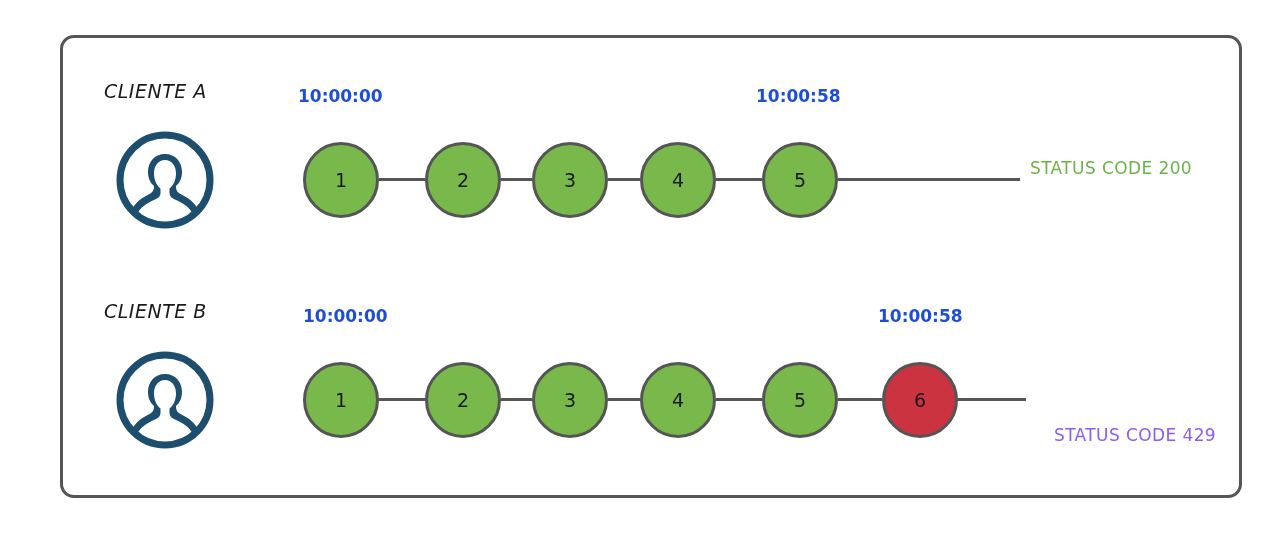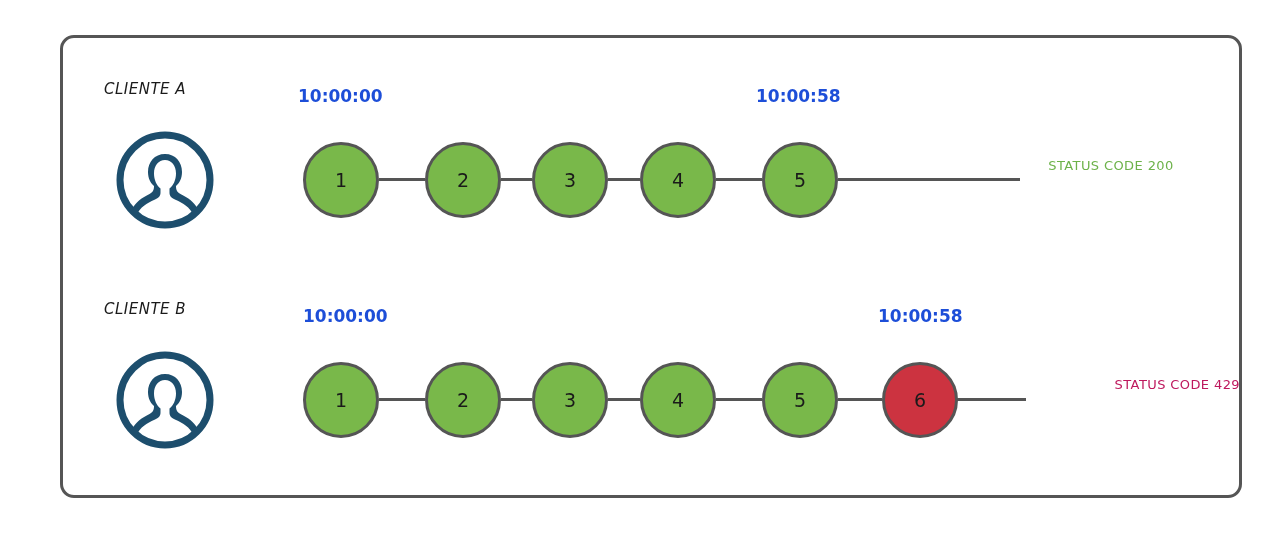--- a/index.html
+++ b/index.html
@@ -43,21 +43,21 @@
   }
   .row-a { top: 0px; }
   .row-b { top: 220px; }
 
   .client-label {
     position: absolute;
     left: 104px;
     width: 230px;
     top: 80px;
     font-family: "DejaVu Sans", sans-serif;
-    font-size: 15px;
+    font-size: 19px;
     font-style: italic;
     font-weight: 500;
     letter-spacing: 0.5px;
     color: #1a1a1a;
     white-space: nowrap;
   }
 
   .avatar {
     position: absolute;
     left: 113px;
@@ -112,28 +112,28 @@
     z-index: 1;
   }
 
   .status {
     position: absolute;
     font-family: "DejaVu Sans", sans-serif;
     white-space: nowrap;
     line-height: 1.25;
   }
   .status .line1 {
-    font-size: 13px;
+    font-size: 17px;
     letter-spacing: 0.4px;
   }
   .status .line2 {
     font-size: 16px;
   }
   .status-ok   { color: #6db24a; text-align: center; }
-  .status-fail { color: #be185d; text-align: right; }
+  .status-fail { color: #8b5cf6; text-align: center; margin-top: 48px; }
 </style>
 </head>
 <body>
 
 <div id="stage">
   <div class="panel"></div>
 
   <div class="row row-a">
     <div class="client-label">CLIENTE A</div>
 

